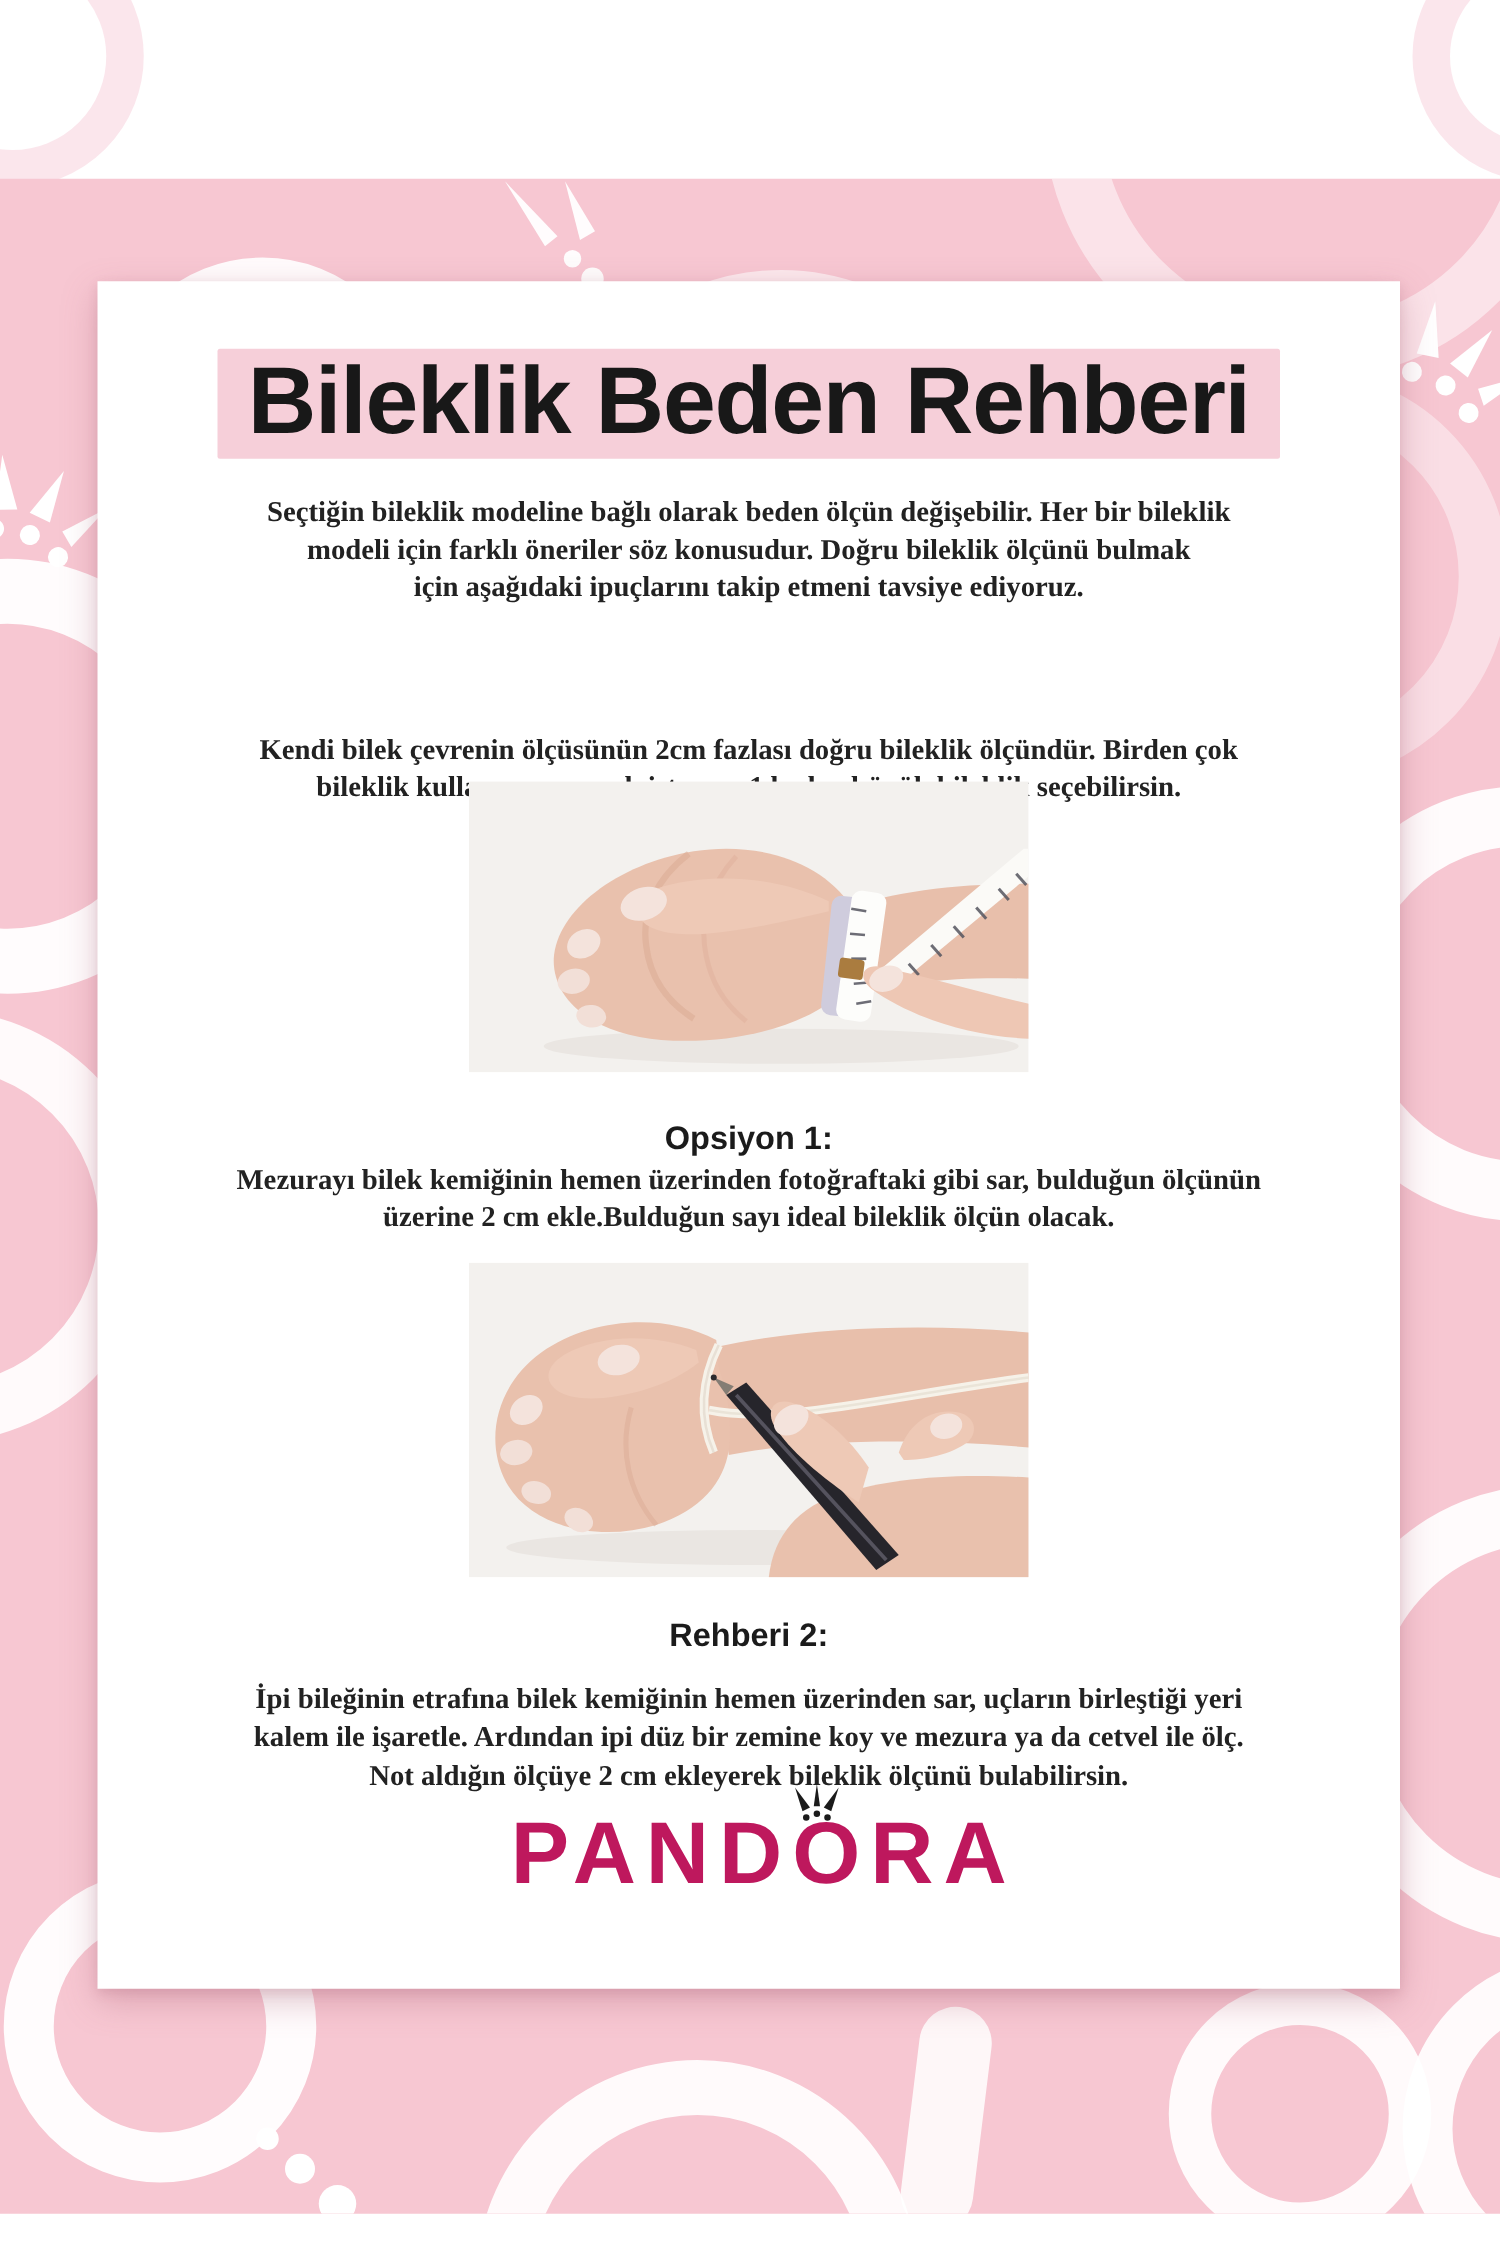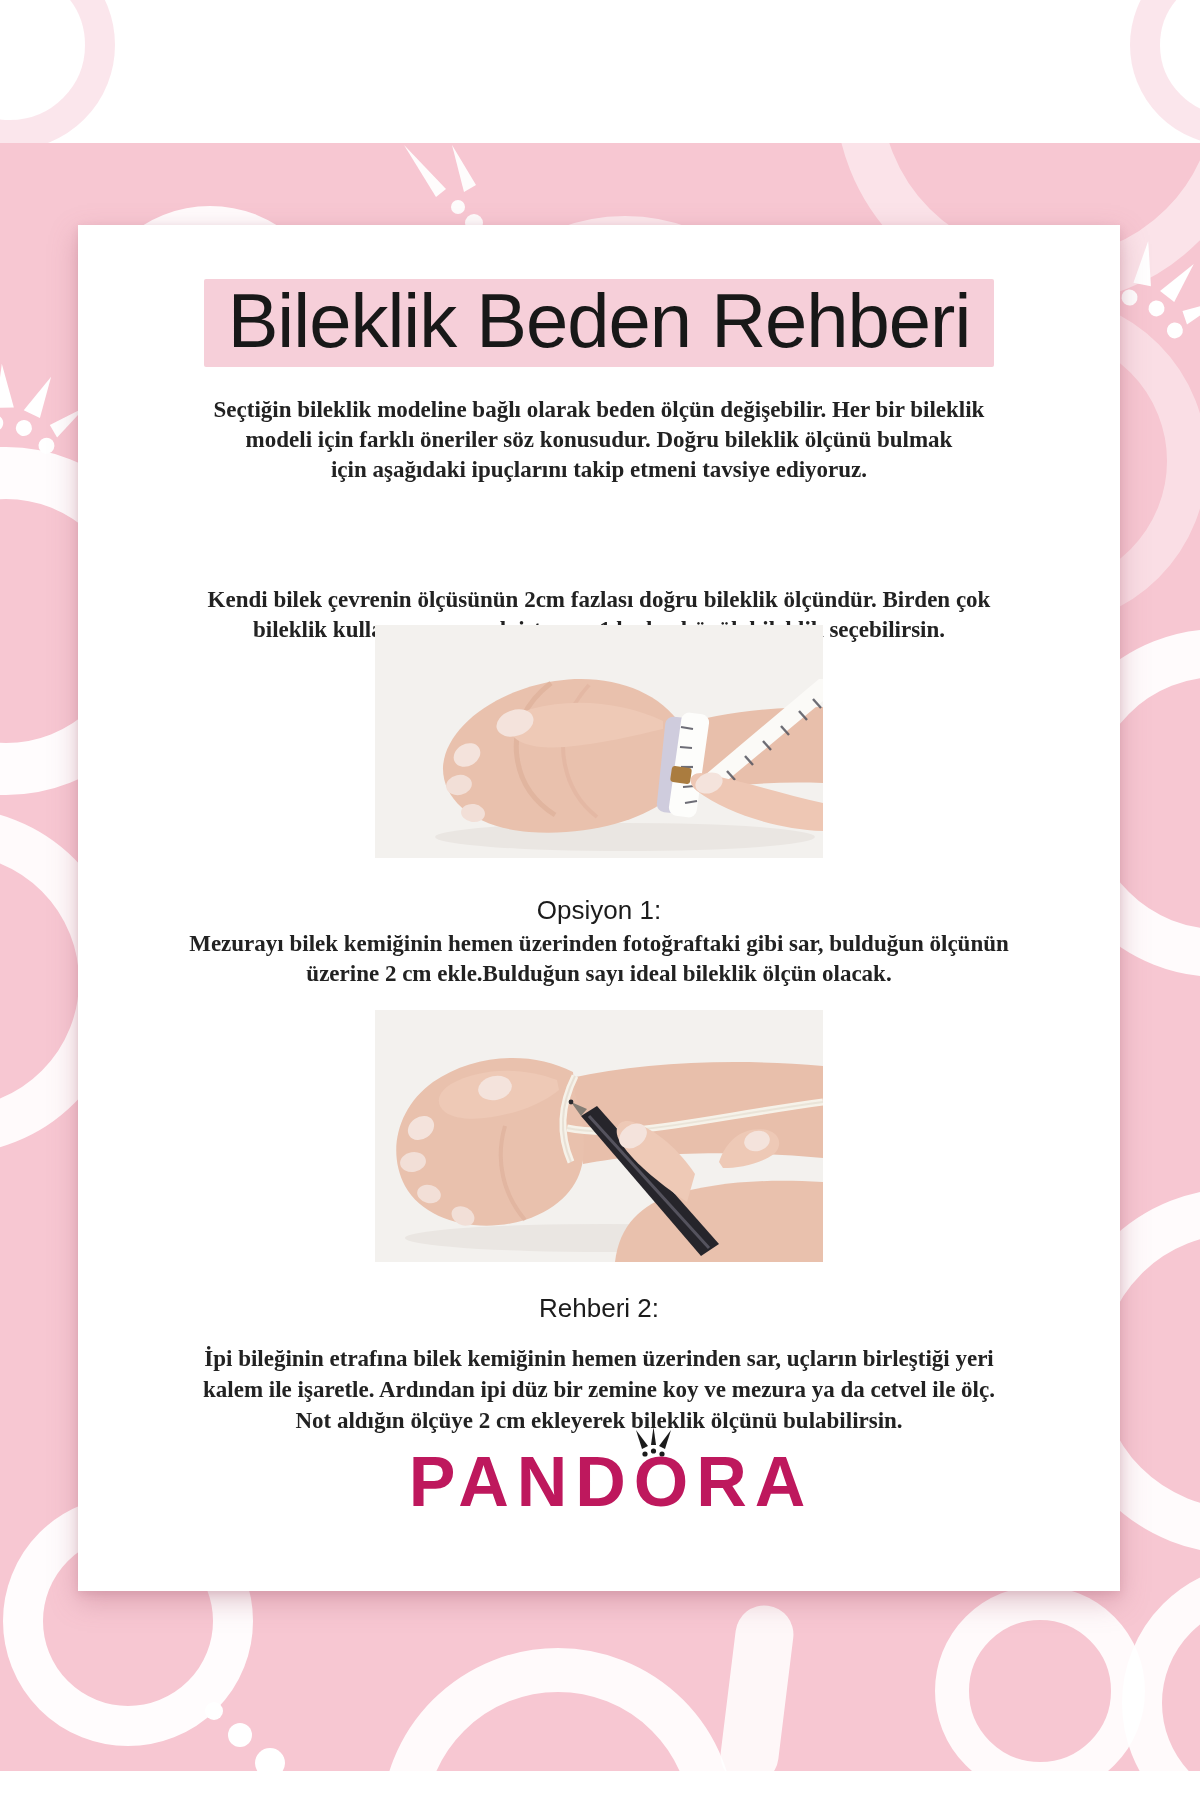--- a/index.html
+++ b/index.html
@@ -27,21 +27,21 @@
     box-shadow:0 10px 26px rgba(167,94,115,.35), 0 3px 8px rgba(167,94,115,.18);
   }
   .card *{box-sizing:border-box;}
 
   .title-row{position:absolute;top:54px;left:0;width:100%;text-align:center;}
   .title-highlight{
     display:inline-block;background:#f6cfd9;padding:6px 24px 10px;
     border-radius:2px;
   }
   .page-title{
-    font-size:76px;line-height:72px;font-weight:400;letter-spacing:-1px;
+    font-size:76px;line-height:72px;font-weight:700;letter-spacing:-1px;
     color:#181818;white-space:nowrap;
   }
 
   .body-text{
     position:absolute;left:0;width:100%;text-align:center;
     font-size:23px;line-height:30px;font-weight:600;color:#222;
     white-space:pre-line;
     font-family:Liberation Serif, serif;
   }
   .intro{top:170px;}
@@ -49,21 +49,21 @@
 
   .photo{
     position:absolute;left:297px;width:448px;overflow:hidden;
   }
   .photo1{top:400px;height:233px;}
   .photo2{top:785px;height:252px;}
   .photo svg{display:block;}
 
   .ops-heading{
     position:absolute;left:0;width:100%;text-align:center;
-    font-size:26px;line-height:30px;font-weight:400;color:#1b1b1b;
+    font-size:26px;line-height:30px;font-weight:700;color:#1b1b1b;
   }
   .ops1-heading{top:670px;}
   .ops2-heading{top:1068px;}
   .ops1-text{top:704px;}
   .ops2-text{top:1102px;line-height:31px;margin-top:16px;}
 
   .logo{
     position:absolute;top:1198px;left:0;width:100%;height:130px;text-align:center;
   }
   .logo .crown{

